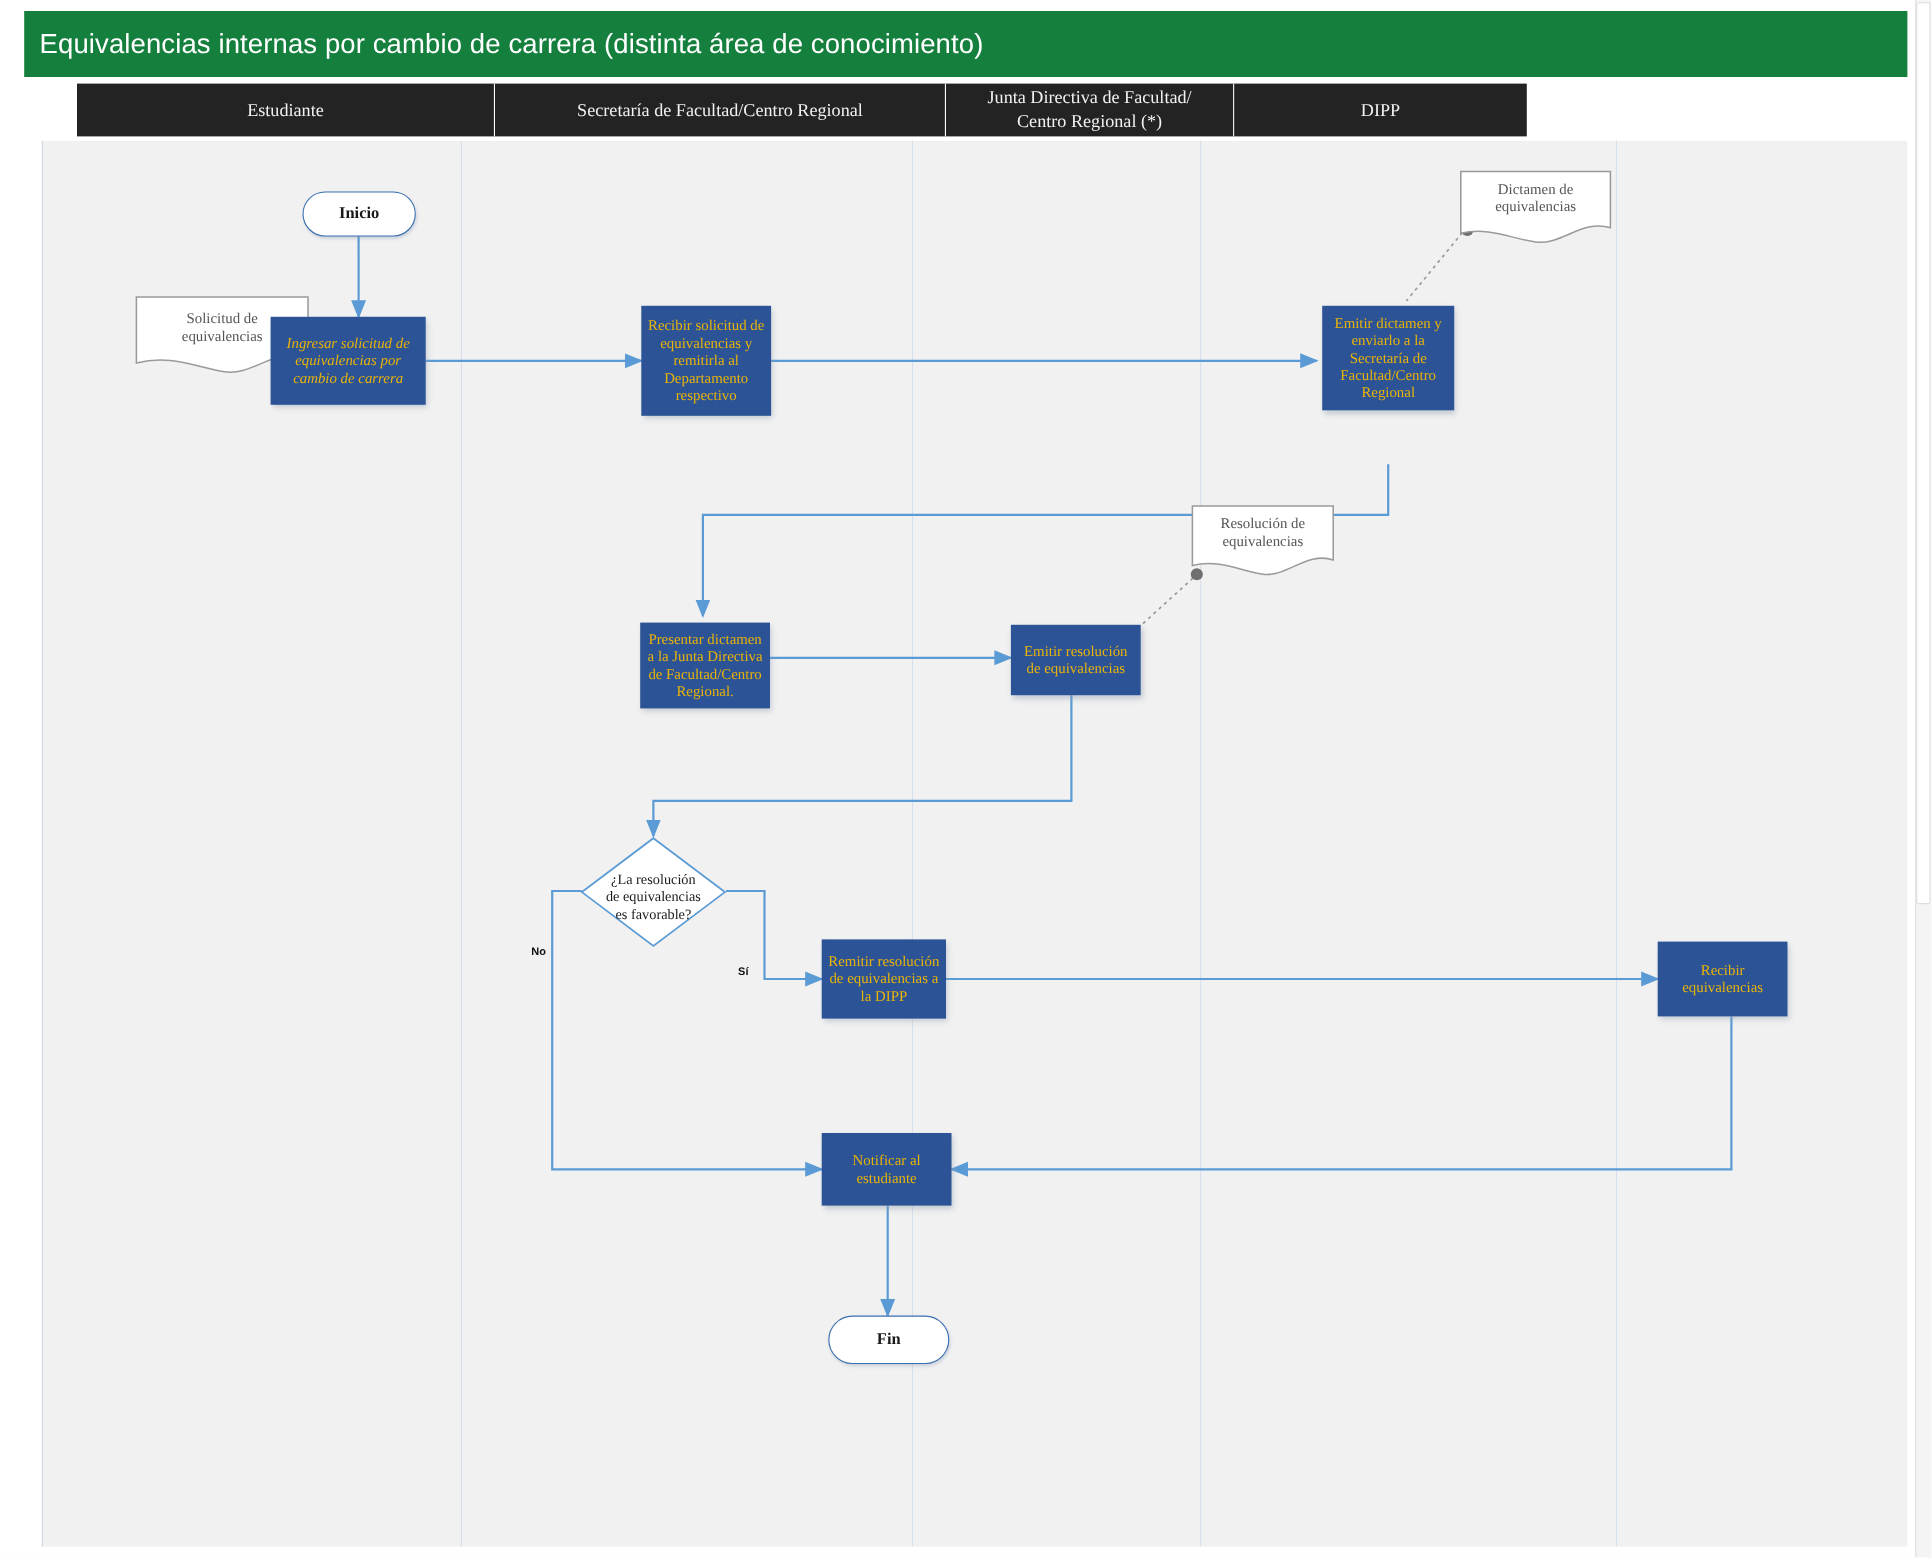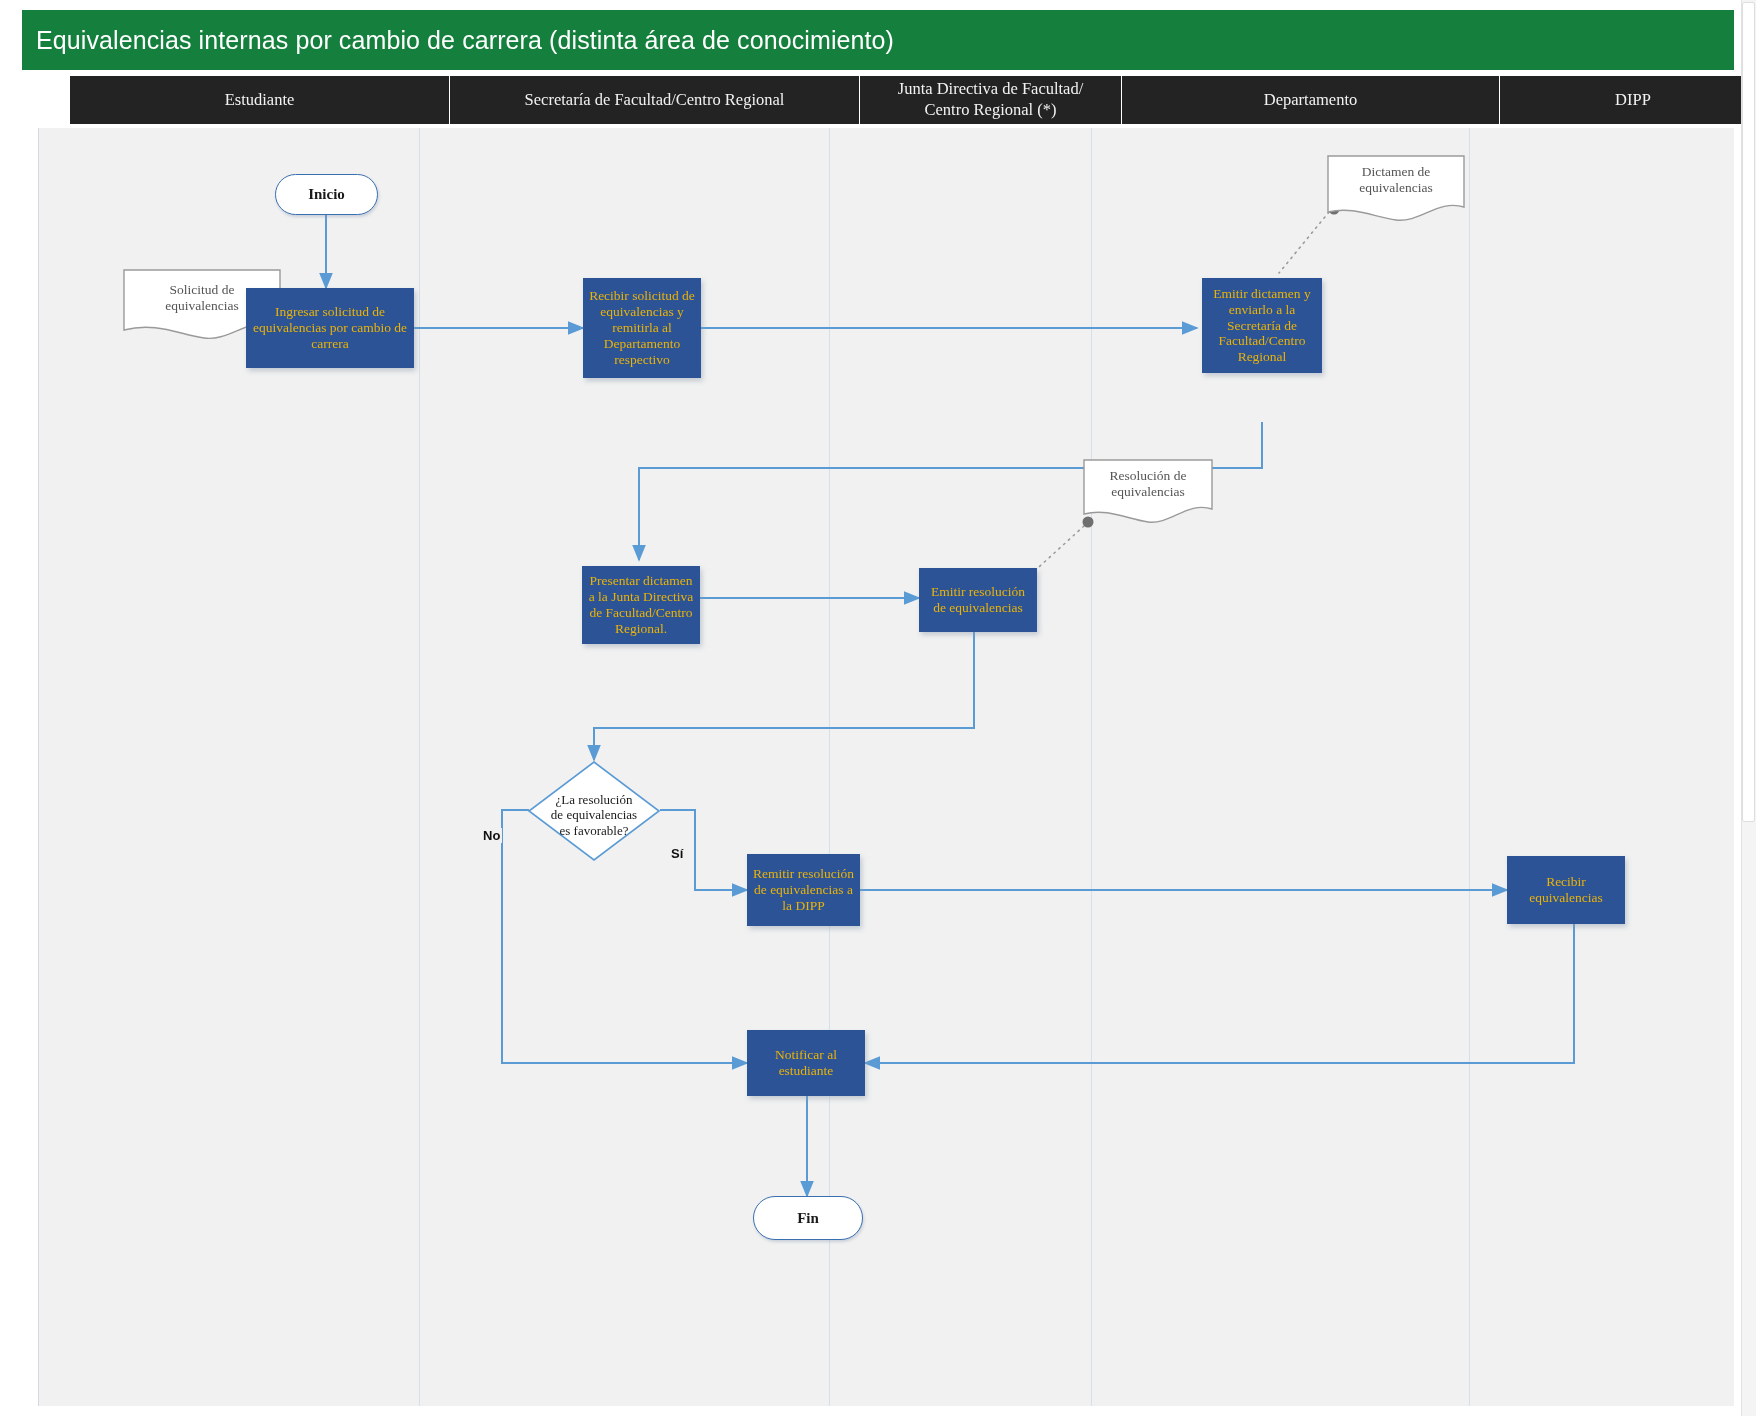--- a/index.html
+++ b/index.html
@@ -133,24 +133,25 @@
     font-family: "Liberation Serif", serif;
     font-size: 13.5px;
     line-height: 1.22;
     color: #555555;
   }
 
   .branch-label {
     position: absolute;
     background: #f1f1f1;
     font-family: "Liberation Sans", sans-serif;
-    font-size: 13px;
+    font-size: 10px;
     font-weight: bold;
     color: #101010;
     padding: 0 2px;
+    margin-top: 32px;
   }
 
   
   .connectors {
     position: absolute;
     left: 0; top: 0;
     width: 1696px; height: 1278px;
     pointer-events: none;
   }
 
@@ -183,23 +184,20 @@
   <div class="lane-header-row">
     <div class="lane-header" style="width:380px;">
       <span>Estudiante</span>
     </div>
     <div class="lane-header" style="width:410px;">
       <span>Secretaría de Facultad/Centro Regional</span>
     </div>
     <div class="lane-header" style="width:262px; white-space:pre-line;">
       <span>Junta Directiva de Facultad/
 Centro Regional (*)</span>
-    </div>
-    <div class="lane-header" style="width:378px;">
-      <span>Departamento</span>
     </div>
     <div class="lane-header" style="width:266px;">
       <span>DIPP</span>
     </div>
   </div>
 
   <div class="canvas">
 
     <div class="lane-divider" style="left:380px;"></div>
     <div class="lane-divider" style="left:790px;"></div>
@@ -254,21 +252,21 @@
     </div>
 
     <div class="doc-wrap" style="left:83px; top:140px; width:160px; height:78px;">
       <svg width="160" height="78" viewBox="0 0 160 78">
         <path d="M2,2 L158,2 L158,57 C128,47 108,74 82,70 C56,66 34,54 2,62 Z" fill="#ffffff" stroke="#9a9a9a" stroke-width="1.4"></path>
       </svg>
       <div class="doc-label" style="white-space:pre-line;">Solicitud de
 equivalencias</div>
     </div>
 
-    <div class="node process" style="left:207px; top:160px; width:168px; height:80px;">
+    <div class="node process" style="left:207px; top:160px; width:141px; height:80px;font-style:italic;">
       <span>Ingresar solicitud de equivalencias por cambio de carrera</span>
     </div>
 
     <div class="node process" style="left:544px; top:150px; width:118px; height:100px;">
       <span>Recibir solicitud de equivalencias y remitirla al Departamento respectivo</span>
     </div>
 
     <div class="doc-wrap" style="left:1287px; top:26px; width:140px; height:74px;">
       <svg width="140" height="74" viewBox="0 0 140 74">
         <path d="M2,2 L138,2 L138,53 C112,45 94,69 70,66 C48,63 28,52 2,58 Z" fill="#ffffff" stroke="#9a9a9a" stroke-width="1.4"></path>

